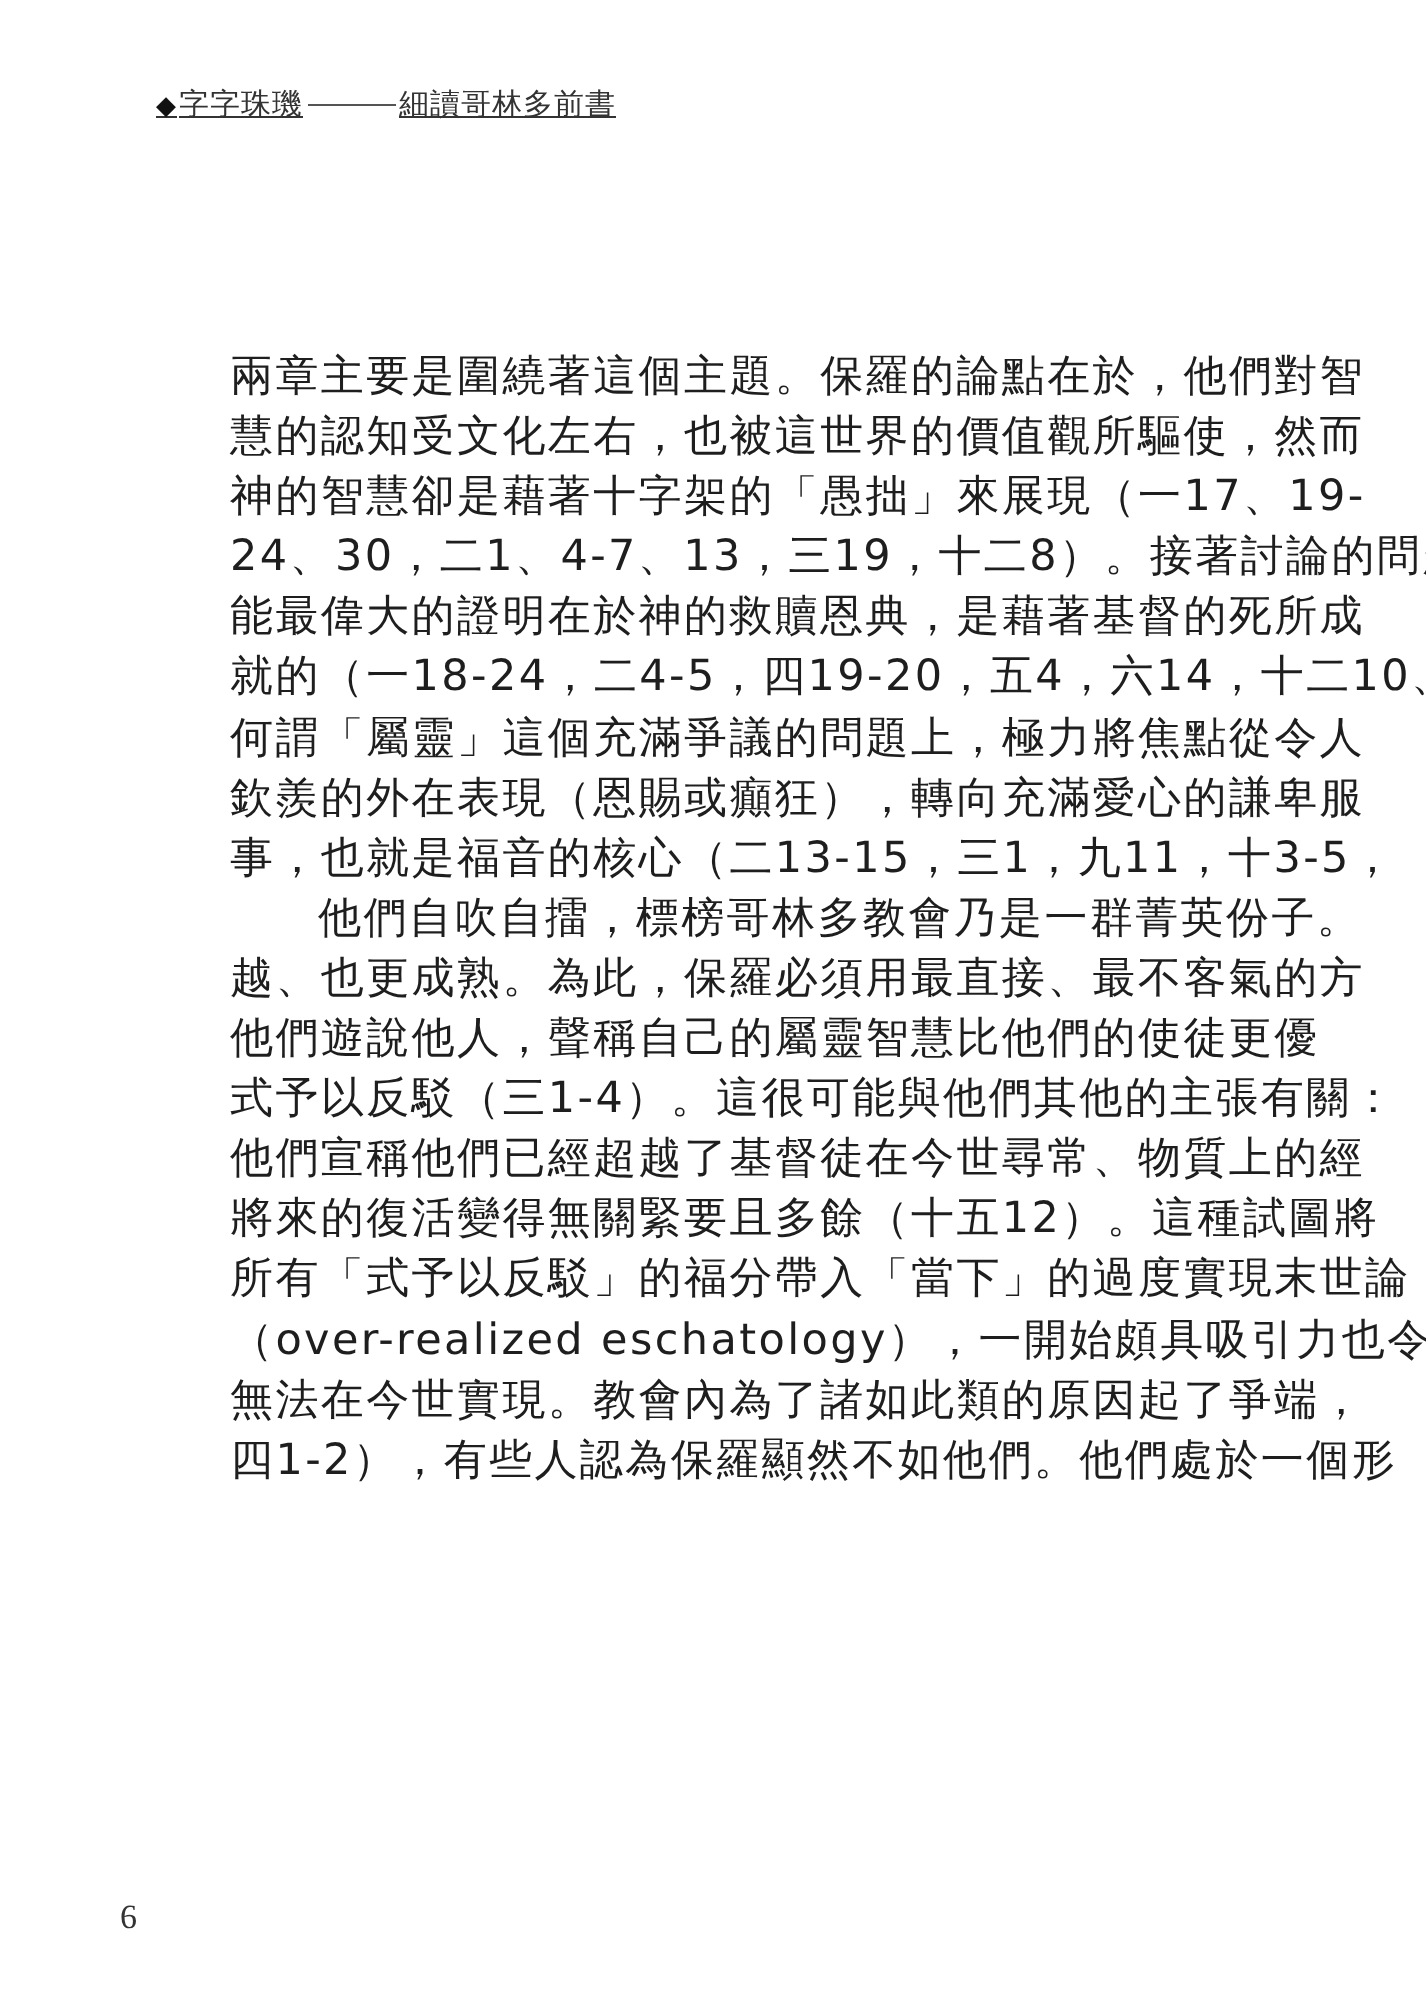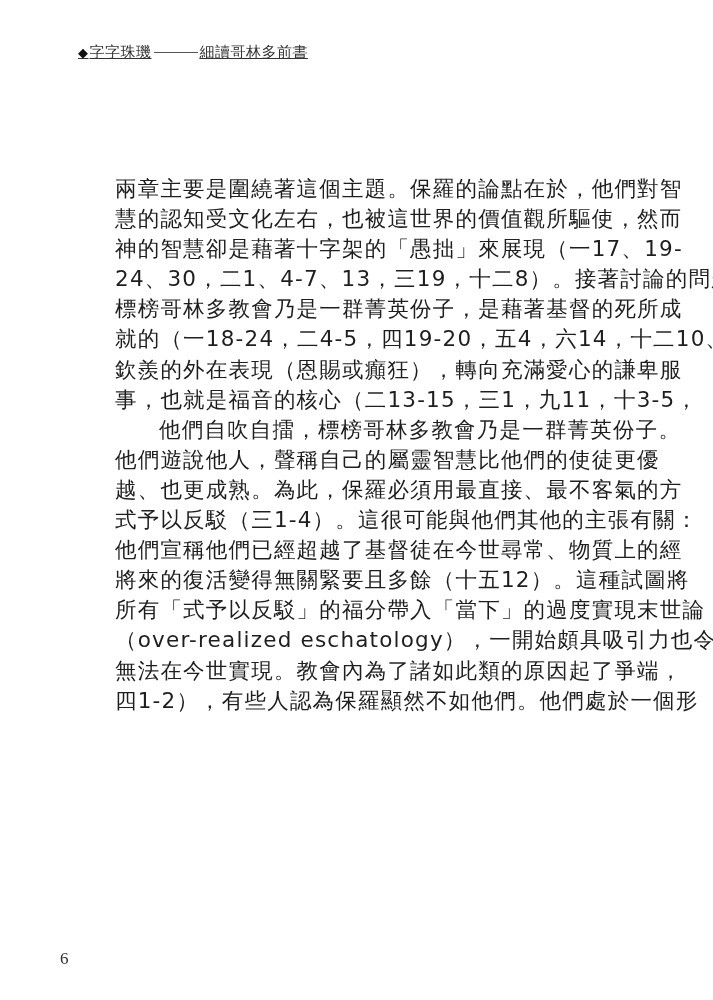--- a/index.html
+++ b/index.html
@@ -24,29 +24,30 @@
 <div class="header">
   <span class="diamond">◆</span><span>字字珠璣</span><span class="dash"></span><span>細讀哥林多前書</span>
 </div>
 
 <div class="body-text">
   <div>
     <div class="line justify">兩章主要是圍繞著這個主題。保羅的論點在於，他們對智</div>
     <div class="line justify">慧的認知受文化左右，也被這世界的價值觀所驅使，然而</div>
     <div class="line justify">神的智慧卻是藉著十字架的「愚拙」來展現（一17、19-</div>
     <div class="line justify">24、30，二1、4-7、13，三19，十二8）。接著討論的問題</div>
-    <div class="line justify">標榜哥林多教會乃是一群菁英份子，是藉著基督的死所成</div>
+    <div class="line justify">能最偉大的證明在於神的救贖恩典，是藉著基督的死所成</div>
     <div class="line justify">就的（一18-24，二4-5，四19-20，五4，六14，十二10、</div>
+    <div class="line justify">何謂「屬靈」這個充滿爭議的問題上，極力將焦點從令人</div>
     <div class="line justify">欽羨的外在表現（恩賜或癲狂），轉向充滿愛心的謙卑服</div>
     <div class="line justify">事，也就是福音的核心（二13-15，三1，九11，十3-5，</div>
   </div>
   <div>
     <div class="line justify indent">他們自吹自擂，標榜哥林多教會乃是一群菁英份子。</div>
+    <div class="line justify">越、也更成熟。為此，保羅必須用最直接、最不客氣的方</div>
     <div class="line justify">他們遊說他人，聲稱自己的屬靈智慧比他們的使徒更優</div>
-    <div class="line justify">越、也更成熟。為此，保羅必須用最直接、最不客氣的方</div>
     <div class="line justify">式予以反駁（三1-4）。這很可能與他們其他的主張有關：</div>
     <div class="line justify">他們宣稱他們已經超越了基督徒在今世尋常、物質上的經</div>
     <div class="line justify">將來的復活變得無關緊要且多餘（十五12）。這種試圖將</div>
     <div class="line justify">所有「式予以反駁」的福分帶入「當下」的過度實現末世論</div>
     <div class="line justify">（over-realized eschatology），一開始頗具吸引力也令人感</div>
     <div class="line justify">無法在今世實現。教會內為了諸如此類的原因起了爭端，</div>
     <div class="line justify">四1-2），有些人認為保羅顯然不如他們。他們處於一個形</div>
   </div>
 </div>
 

